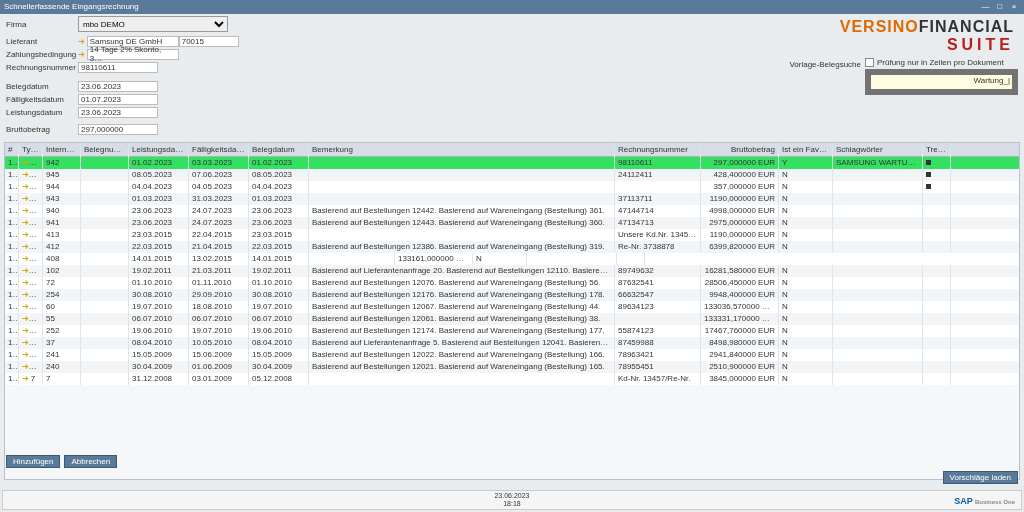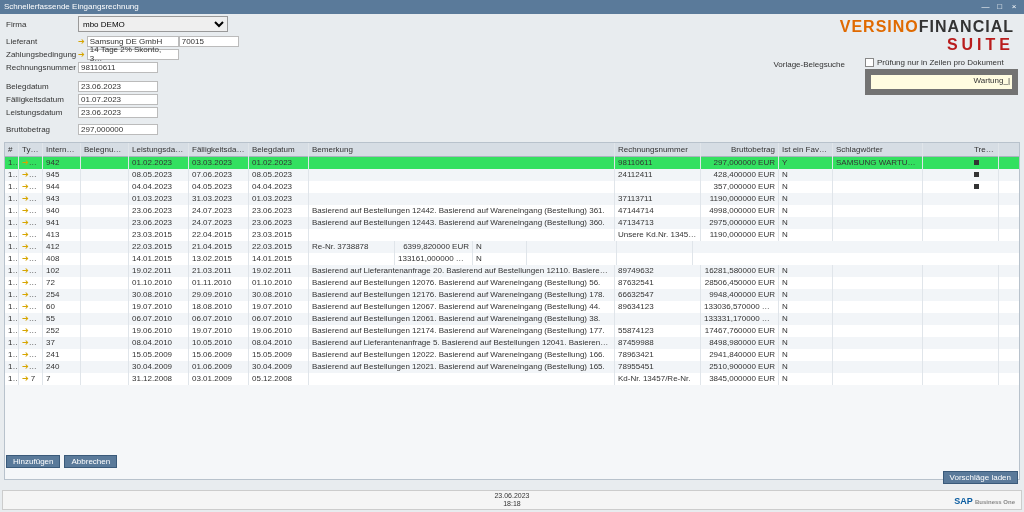--- a/index.html
+++ b/index.html
@@ -10,34 +10,34 @@
   .row { display:flex; align-items:center; height:12px; margin-bottom:1px; }
   .lbl { width:72px; color:#333; }
   .val { background:#fff; border:1px solid #bbb; height:11px; padding:0 2px; display:inline-flex; align-items:center; min-width:60px; }
   .val.wide { width:92px; }
   .val.med { width:80px; }
   .arrow { color:#d6a500; margin-right:2px; font-size:8px; }
   .logo { position:absolute; right:10px; top:4px; text-align:right; }
   .logo .brand1 { font-size:16px; font-weight:bold; letter-spacing:1px; }
   .logo .brand1 .o1{color:#e06a00;} .logo .brand1 .o2{color:#333;}
   .logo .brand2 { font-size:16px; font-weight:bold; color:#b91c1c; letter-spacing:4px; }
-  .searchbox { position:absolute; right:6px; top:44px; display:flex; align-items:flex-start; gap:20px; }
+  .searchbox { position:absolute; right:6px; top:44px; display:flex; align-items:flex-start; gap:4px; }
   .searchbox .sl { font-size:8px; padding-top:2px; }
   .searchbox .sfield { background:#fffce0; border:6px solid #737373; width:153px; height:26px; padding:1px 2px;text-align:right; }
   .checkbox-row { display:flex; gap:3px; align-items:center; font-size:8px; margin-bottom:2px;}
   .checkbox-row .cb { width:9px; height:9px; border:1px solid #888; background:#fff; }
   .grid { margin:2px 4px 0 4px; border:1px solid #b8c2cc; background:#f5f7f9; height:338px; display:flex; flex-direction:column; }
   .ghead, .grow { display:flex; }
   .ghead { background:#d6dde4; border-bottom:1px solid #aab4bf; font-weight:normal; color:#333; height:14px; align-items:center; }
   .ghead > div, .grow > div { padding:0 3px; border-right:1px solid #e0e5ea; white-space:nowrap; overflow:hidden; text-overflow:ellipsis; height:12px; line-height:12px; }
   .ghead > div { height:14px; line-height:14px; }
   .c-num{width:14px;} .c-type{width:24px;} .c-int{width:38px;} .c-beleg{width:48px;}
   .c-ld{width:60px;} .c-fd{width:60px;} .c-bd{width:60px;} .c-bem{width:306px;}
   .c-rnr{width:86px;} .c-bb{width:78px; text-align:right;} .c-fav{width:54px;}
-  .c-tags{width:90px;} .c-tr{width:28px;margin-left:48px;}
+  .c-tags{width:90px;} .c-tr{width:28px;}
   .grow { background:#fff; }
   .grow:nth-child(even){ background:#f2f5f8; }
   .grow.highlight { background:#33e060; }
   .grow .c-type .arrow{ color:#d6a500; }
   .footer-btns { position:absolute; left:6px; bottom:44px; display:flex; gap:4px; }
   .footer-btns-r { position:absolute; right:6px; bottom:28px; }
   .btn { background:#5a7a9a; color:#fff; border:1px solid #3a5a7a; padding:1px 6px; font-size:8px; height:13px; display:inline-flex; align-items:center; }
   .statusbar { position:absolute; bottom:2px; left:2px; right:2px; height:20px; border:1px solid #ccc; background:#f5f5f5; display:flex; align-items:center; justify-content:center; }
   .status-center { text-align:center; font-size:7px; line-height:8px; }
   .sap { position:absolute; right:6px; bottom:3px; font-size:9px; font-weight:bold; color:#888; }
@@ -237,20 +237,21 @@
         <div class="c-tr"></div>
       </div>
       <div class="grow">
         <div class="c-num">18</div>
         <div class="c-type"><span class="arrow">➔</span>411</div>
         <div class="c-int">412</div>
         <div class="c-beleg"></div>
         <div class="c-ld">22.03.2015</div>
         <div class="c-fd">21.04.2015</div>
         <div class="c-bd">22.03.2015</div>
+        <div class="c-bem">Basierend auf Bestellungen 12386. Basierend auf Wareneingang (Bestellung) 319.</div>
         <div class="c-rnr">Re-Nr. 3738878</div>
         <div class="c-bb">6399,820000 EUR</div>
         <div class="c-fav">N</div>
         <div class="c-tags"></div>
         <div class="c-tr"></div>
       </div>
       <div class="grow">
         <div class="c-num">18</div>
         <div class="c-type"><span class="arrow">➔</span>407</div>
         <div class="c-int">408</div>

